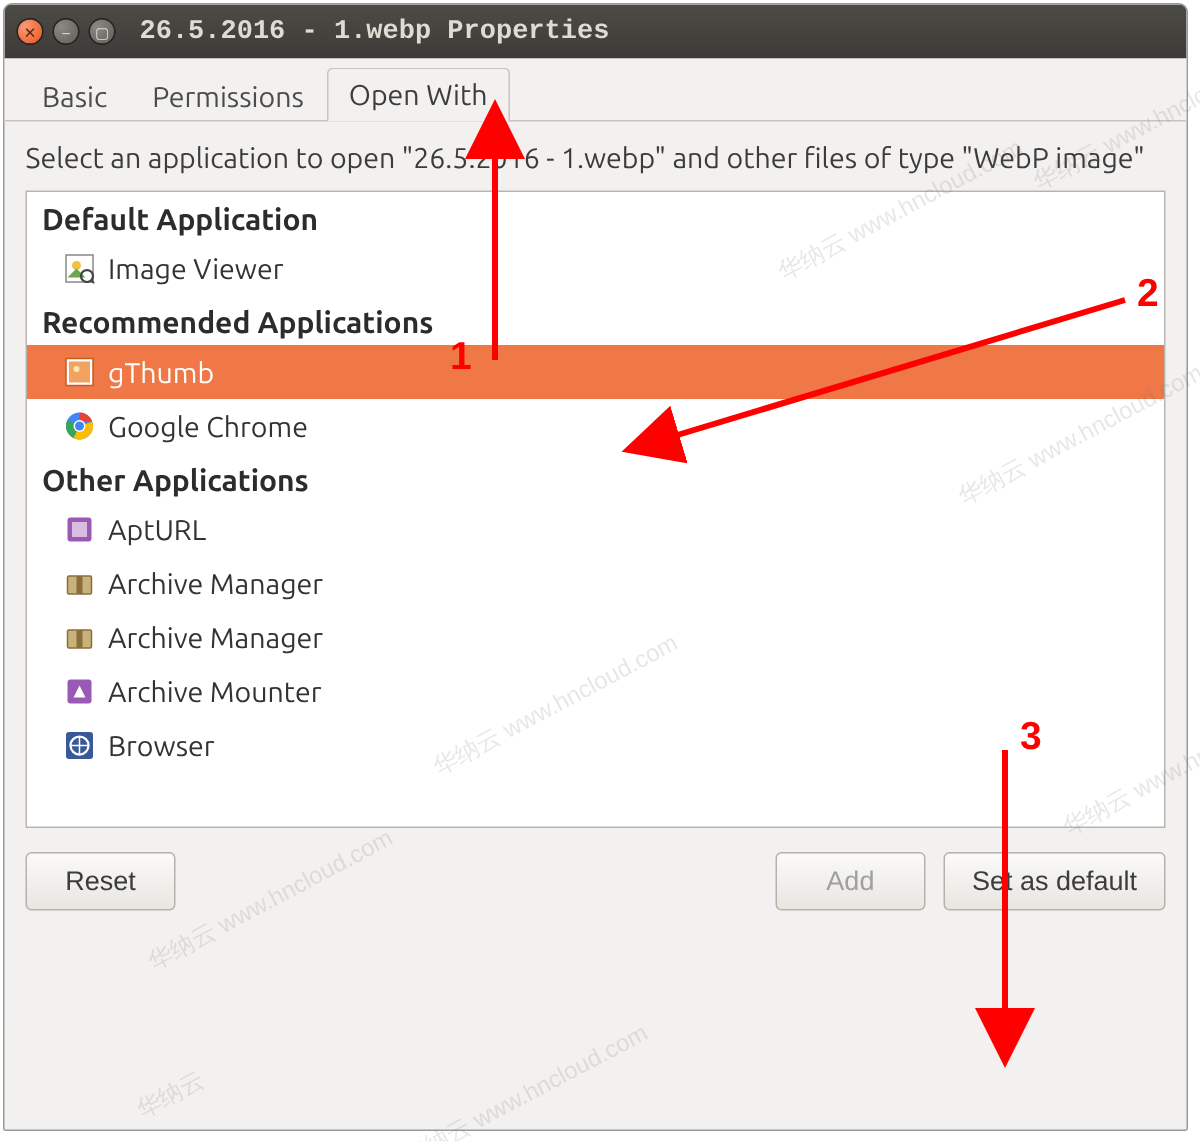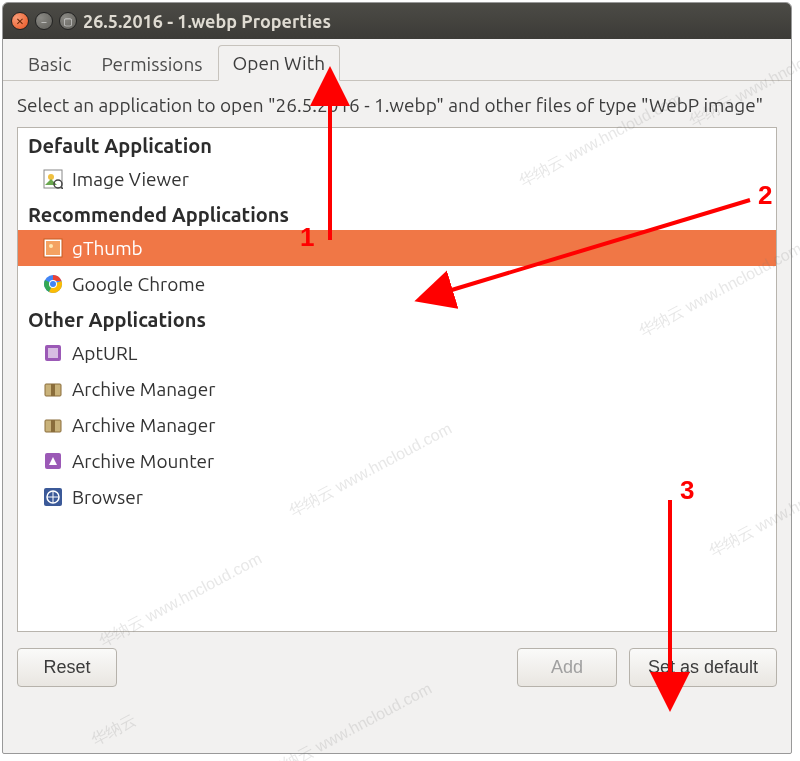--- a/index.html
+++ b/index.html
@@ -40,20 +40,22 @@
     font-size: 10px;
     color: #3a3a3a;
   }
   .btn-close { background: radial-gradient(circle at 30% 30%, #f79b77, #e95420); color:#5a1f00;}
   .btn-min   { background: radial-gradient(circle at 30% 30%, #8a8984, #5f5e59); color:#ddd;}
   .btn-max   { background: radial-gradient(circle at 30% 30%, #8a8984, #5f5e59); color:#ddd;}
   .win-title {
     color: #dfdbd2;
     font-weight: bold;
     font-size: 18px;
+    margin-left: 10px;
+    font-family: Liberation Mono, monospace;
   }
   .tabs {
     display: flex;
     align-items: flex-end;
     padding: 10px 10px 0 10px;
     gap: 0;
     border-bottom: 1px solid #c7c3bd;
     background: #f2f1f0;
     height: 42px;
   }
@@ -77,21 +79,21 @@
   .instruction {
     padding: 12px 14px 8px 14px;
     font-size: 19px;
     color: #3c3c3c;
     line-height: 1.35;
   }
   .app-list-wrap {
     margin: 0 14px;
     background: #fff;
     border: 1px solid #b8b4ad;
-    height: 505px;
+    height: 425px;
     overflow-y: auto;
     position: relative;
   }
   .section-header {
     font-weight: bold;
     font-size: 20px;
     padding: 6px 10px 4px 10px;
     color: #2c2c2c;
   }
   .app-row {

